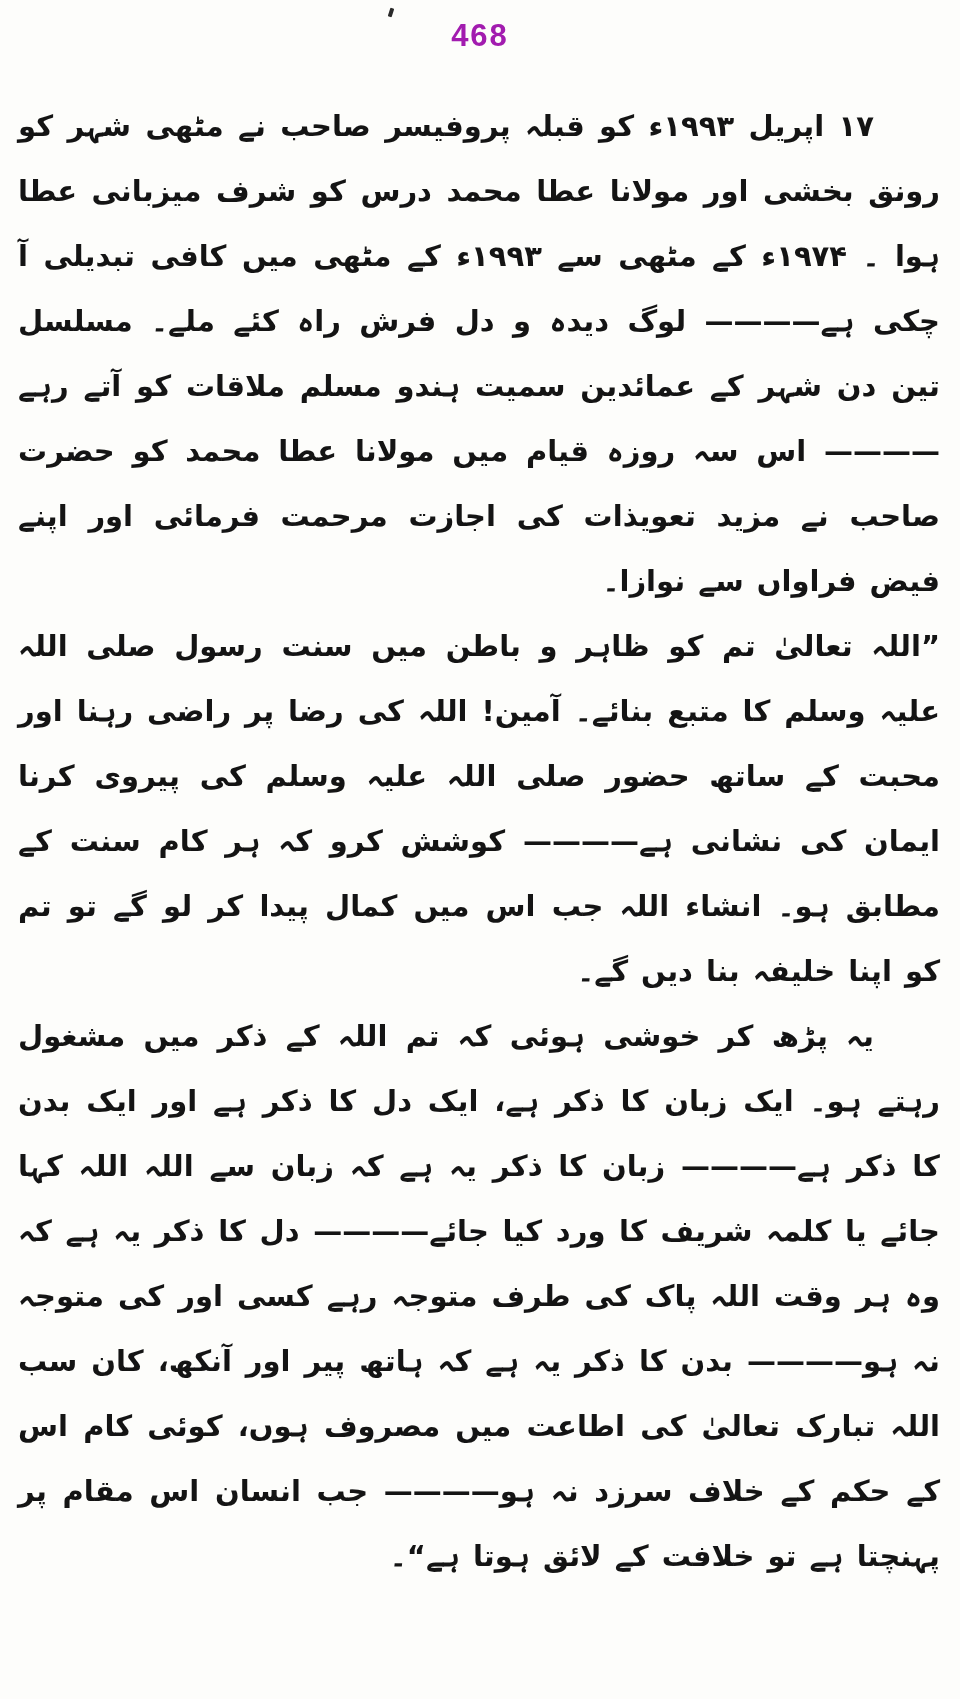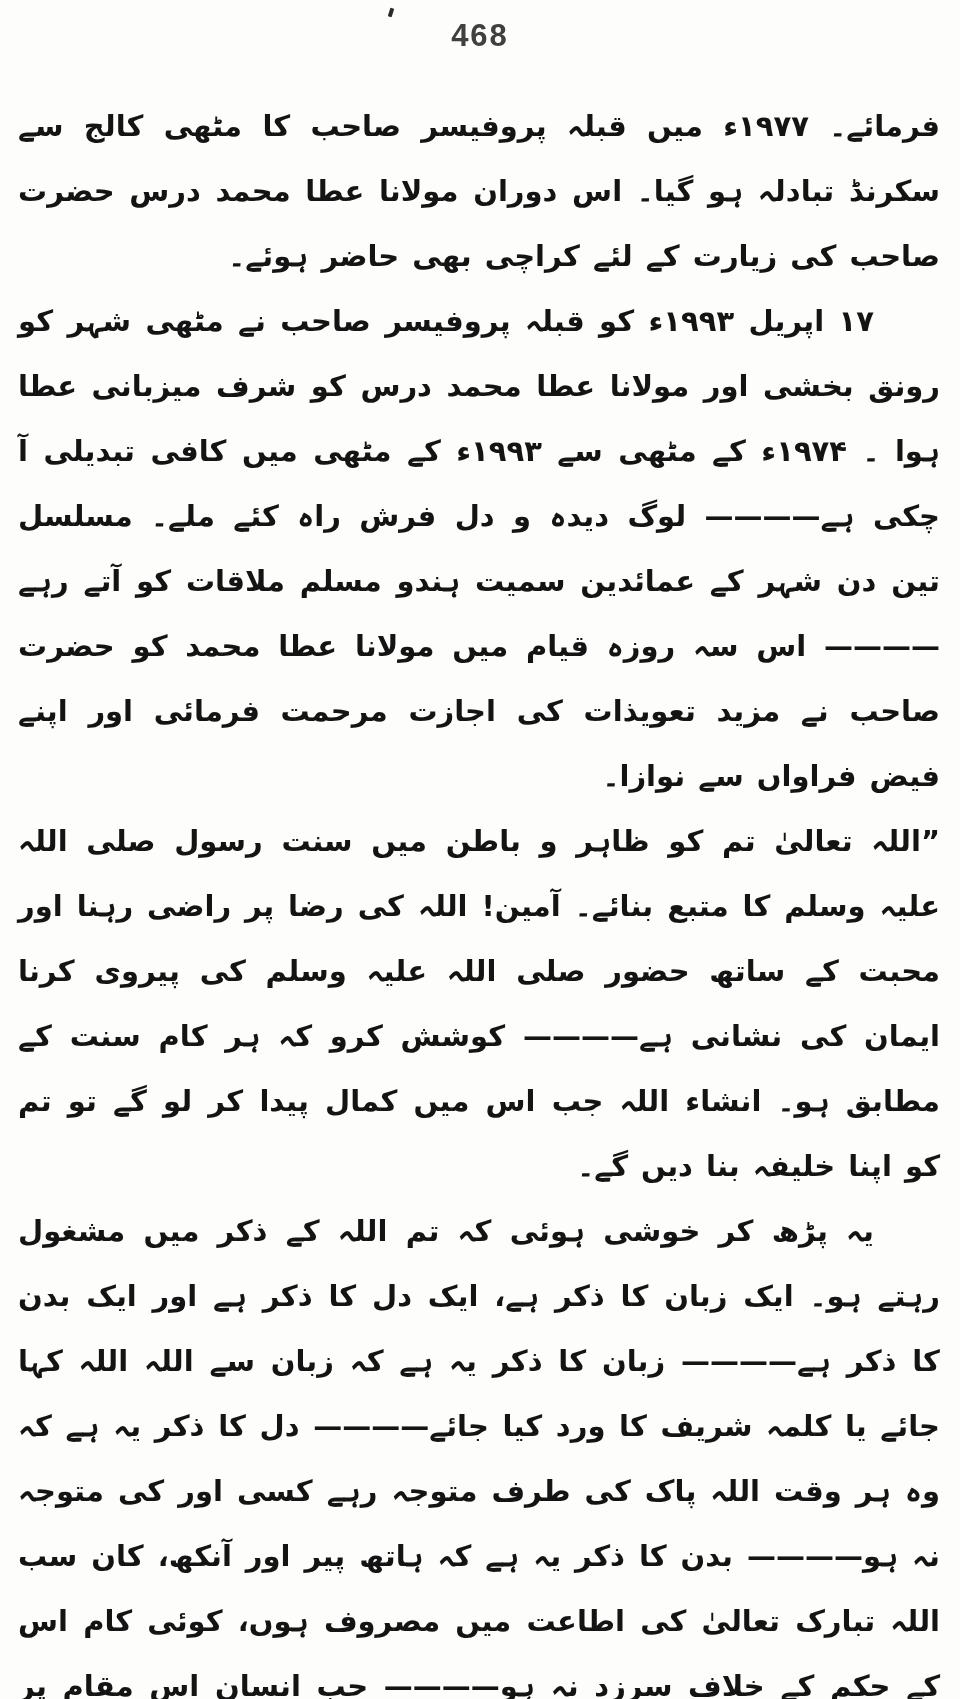--- a/index.html
+++ b/index.html
@@ -27,21 +27,21 @@
     transform: rotate(18deg);
     border-radius: 1px;
   }
   .page-number {
     padding-top: 18px;
     text-align: center;
     font-family: "Liberation Sans", sans-serif;
     font-weight: bold;
     font-size: 31px;
     letter-spacing: 2px;
-    color: #404040;
+    color: #a21caf;
   }
   .text-body {
     direction: rtl;
     margin-top: 40px;
     padding: 0 20px 0 18px;
     font-family: "DejaVu Sans", sans-serif;
     font-weight: bold;
     font-size: 29px;
     line-height: 65px;
     text-align: justify;
@@ -56,18 +56,17 @@
     text-indent: 66px; 
   }
 </style>
 </head>
 <body>
 
 <div class="page">
   <span class="scan-speck"></span>
   <div class="page-number">468</div>
   <div class="text-body" dir="rtl" lang="ur">
-      <p class="para">فرمائے۔ ۱۹۷۷ء میں قبلہ پروفیسر صاحب کا مٹھی کالج سے سکرنڈ تبادلہ ہو گیا۔ اس دوران مولانا عطا محمد درس حضرت صاحب کی زیارت کے لئے کراچی بھی حاضر ہوئے۔</p>
       <p class="para indent">۱۷ اپریل ۱۹۹۳ء کو قبلہ پروفیسر صاحب نے مٹھی شہر کو رونق بخشی اور مولانا عطا محمد درس کو شرف میزبانی عطا ہوا ۔ ۱۹۷۴ء کے مٹھی سے ۱۹۹۳ء کے مٹھی میں کافی تبدیلی آ چکی ہے———— لوگ دیدہ و دل فرش راہ کئے ملے۔ مسلسل تین دن شہر کے عمائدین سمیت ہندو مسلم ملاقات کو آتے رہے———— اس سہ روزہ قیام میں مولانا عطا محمد کو حضرت صاحب نے مزید تعویذات کی اجازت مرحمت فرمائی اور اپنے فیض فراواں سے نوازا۔</p>
       <p class="para">”اللہ تعالیٰ تم کو ظاہر و باطن میں سنت رسول صلی اللہ علیہ وسلم کا متبع بنائے۔ آمین! اللہ کی رضا پر راضی رہنا اور محبت کے ساتھ حضور صلی اللہ علیہ وسلم کی پیروی کرنا ایمان کی نشانی ہے———— کوشش کرو کہ ہر کام سنت کے مطابق ہو۔ انشاء اللہ جب اس میں کمال پیدا کر لو گے تو تم کو اپنا خلیفہ بنا دیں گے۔</p>
       <p class="para indent">یہ پڑھ کر خوشی ہوئی کہ تم اللہ کے ذکر میں مشغول رہتے ہو۔ ایک زبان کا ذکر ہے، ایک دل کا ذکر ہے اور ایک بدن کا ذکر ہے———— زبان کا ذکر یہ ہے کہ زبان سے اللہ اللہ کہا جائے یا کلمہ شریف کا ورد کیا جائے———— دل کا ذکر یہ ہے کہ وہ ہر وقت اللہ پاک کی طرف متوجہ رہے کسی اور کی متوجہ نہ ہو———— بدن کا ذکر یہ ہے کہ ہاتھ پیر اور آنکھ، کان سب اللہ تبارک تعالیٰ کی اطاعت میں مصروف ہوں، کوئی کام اس کے حکم کے خلاف سرزد نہ ہو———— جب انسان اس مقام پر پہنچتا ہے تو خلافت کے لائق ہوتا ہے“۔</p>
     </div>
 </div>
 
 </body></html>

